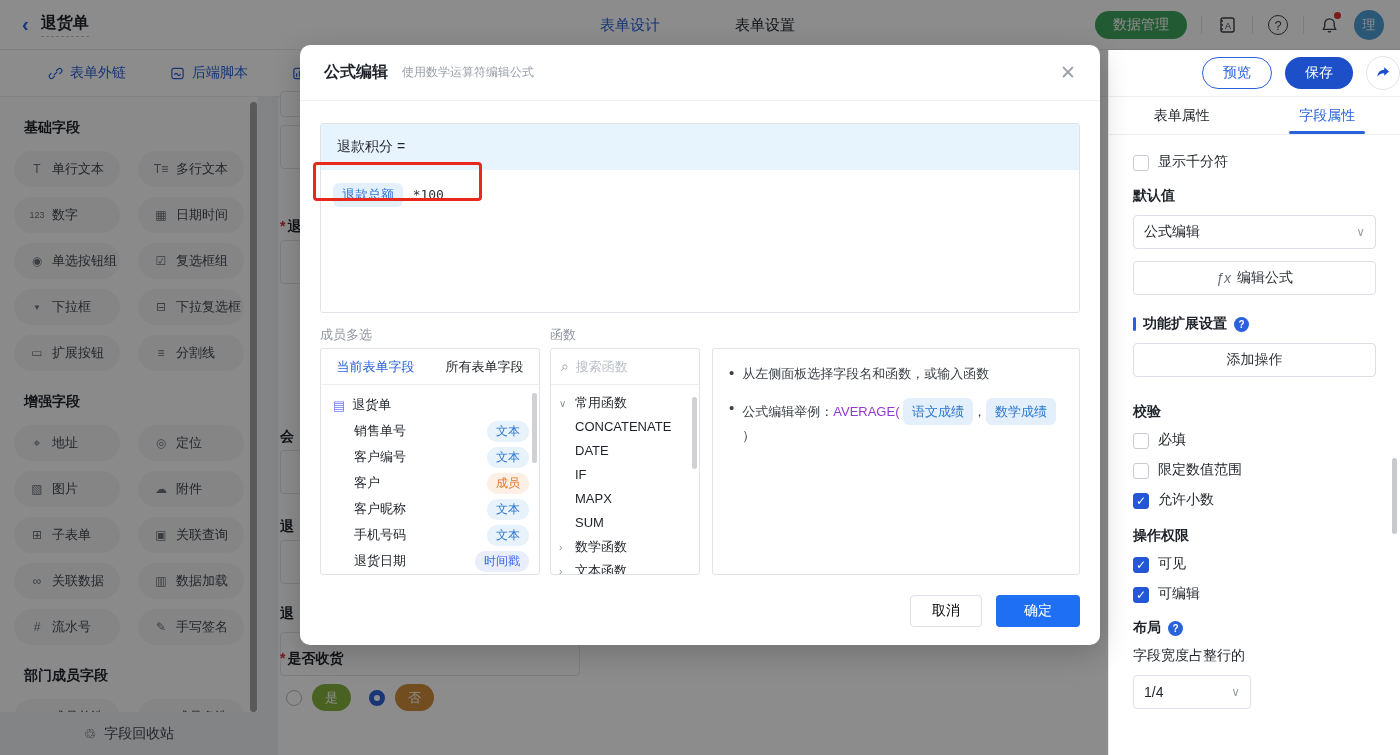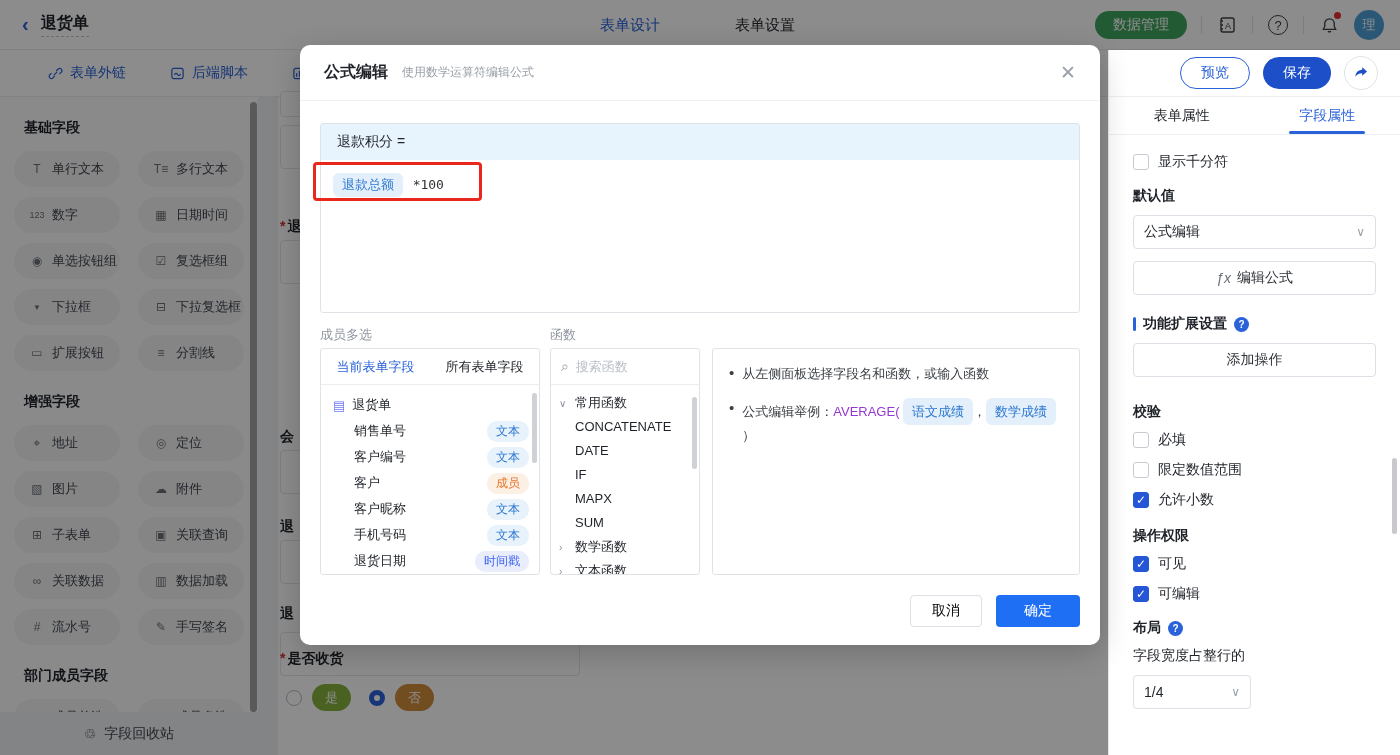--- a/index.html
+++ b/index.html
@@ -45,51 +45,51 @@
   .radio.on { border:5px solid #2a62d9; }
   .opt-pill { height:27px; border-radius:14px; color:#fff; font-size:13px; display:flex; align-items:center; padding:0 13px; margin-left:-8px; }
   .opt-yes { background:#85b33e; }
   .opt-no { background:#cf8c3a; }
 
   
   .mask { position:absolute; inset:0; background:rgba(0,0,0,0.45); z-index:10; }
 
   
   .drawer { position:absolute; right:0; top:50px; width:292px; height:705px; background:#fff; z-index:20; border-left:1px solid #e4e6ea; }
-  .drawer-head { height:47px; border-bottom:1px solid #eceef1; display:flex; align-items:center; justify-content:flex-end; gap:13px; padding-right:22px; }
+  .drawer-head { height:47px; border-bottom:1px solid #eceef1; display:flex; align-items:center; justify-content:flex-end; gap:13px; }
   .btn-outline-blue { height:32px; padding:0 20px; border:1px solid #2a62d9; color:#2a62d9; background:#fff; border-radius:16px; font-size:14px; cursor:pointer; }
   .btn-save { height:32px; padding:0 20px; background:#1d4fc9; color:#fff; border:none; border-radius:16px; font-size:14px; cursor:pointer; }
   .btn-share { width:34px; height:34px; border:1px solid #dfe2e8; border-radius:50%; background:#fff; color:#1d4fc9; display:flex; align-items:center; justify-content:center; cursor:pointer; }
   .drawer-tabs { height:38px; border-bottom:1px solid #eceef1; display:flex; }
   .d-tab { flex:1; text-align:center; line-height:36px; font-size:14px; cursor:pointer; position:relative; }
   .d-tab.active { color:#2a62d9; }
   .d-tab.active::after { content:""; position:absolute; left:50%; transform:translateX(-50%); bottom:0; width:76px; height:3px; background:#2a62d9; border-radius:2px; }
   .drawer-body { padding:18px 24px 0; position:relative; }
-  .cb-row { display:flex; align-items:center; gap:9px; margin-bottom:12px; cursor:pointer; }
+  .cb-row { display:flex; align-items:flex-end; gap:9px; margin-bottom:12px; cursor:pointer; }
   .cb { width:16px; height:16px; border:1px solid #c6cad1; border-radius:3px; background:#fff; flex:0 0 auto; }
   .cb.checked { background:#2456d6; border-color:#2456d6; color:#fff; font-size:12px; line-height:15px; text-align:center; }
   .cb.checked::after { content:"\2713"; }
   .grp-label { font-weight:bold; font-size:14px; margin:16px 0 10px; }
   .dselect { height:34px; border:1px solid #dcdfe5; border-radius:4px; display:flex; align-items:center; justify-content:space-between; padding:0 10px; font-size:14px; cursor:pointer; background:#fff; }
   .chev { color:#9aa0a8; font-size:12px; }
   .btn-wide { width:100%; height:34px; border:1px solid #dcdfe5; background:#fff; border-radius:4px; font-size:14px; color:#2f3338; cursor:pointer; display:flex; align-items:center; justify-content:center; gap:6px; }
   .sec-bar-title { display:flex; align-items:center; gap:7px; font-weight:bold; font-size:14px; margin:20px 0 10px; }
   .blue-bar { width:3px; height:14px; background:#2a62d9; border-radius:2px; }
   .q-blue { width:15px; height:15px; background:#2a62d9; color:#fff; border-radius:50%; font-size:10px; font-weight:bold; display:flex; align-items:center; justify-content:center; }
   .layout-row { display:flex; gap:10px; margin-top:6px;flex-direction:column; }
   .drawer-scroll { position:absolute; right:3px; top:408px; width:5px; height:76px; background:#c7c9cd; border-radius:3px; }
 
   
   .modal { position:absolute; left:300px; top:45px; width:800px; height:600px; background:#fff; border-radius:10px; box-shadow:0 8px 30px rgba(0,0,0,0.2); z-index:30; }
   .modal-head { height:56px; display:flex; align-items:center; padding:0 24px; border-bottom:1px solid #f0f1f3; }
   .modal-title { font-size:16px; font-weight:bold; }
   .modal-sub { font-size:12px; color:#9aa0a8; margin-left:14px; }
   .modal-close { margin-left:auto; color:#9aa0a8; font-size:19px; cursor:pointer; }
   .fx-box { position:absolute; left:20px; top:78px; width:760px; height:190px; border:1px solid #dfe3e8; border-radius:3px; overflow:hidden; }
-  .fx-head { height:36px; background:#e7f3fd; display:flex; align-items:center; padding:0 16px; font-size:14px; }
+  .fx-head { height:46px; background:#e7f3fd; display:flex; align-items:center; padding:0 16px; font-size:14px; }
   .fx-body { padding:13px 12px; font-size:13px; cursor:text; height:150px; }
   .chip { background:#e3effa; color:#2d77d1; border-radius:6px; padding:3px 9px; font-size:13px; display:inline-block; }
   .fx-rest { font-family:"DejaVu Sans Mono",monospace; font-size:13px; margin-left:6px; color:#2f3338; }
   .red-annot { position:absolute; left:13px; top:117px; width:169px; height:39px; border:3px solid #e8271d; border-radius:4px; z-index:5; pointer-events:none; }
   .panel-label { position:absolute; top:281px; font-size:13px; color:#8f959e; }
   .vars-box { position:absolute; left:20px; top:303px; width:220px; height:227px; border:1px solid #dfe3e8; border-radius:3px; overflow:hidden; }
   .vars-tabs { height:36px; display:flex; border-bottom:1px solid #ebedf0; font-size:13px; }
   .v-tab { flex:1; text-align:center; line-height:35px; cursor:pointer; }
   .v-tab.active { color:#2a62d9; }
   .tree { padding:7px 10px 0 12px; font-size:13px; position:relative; }

